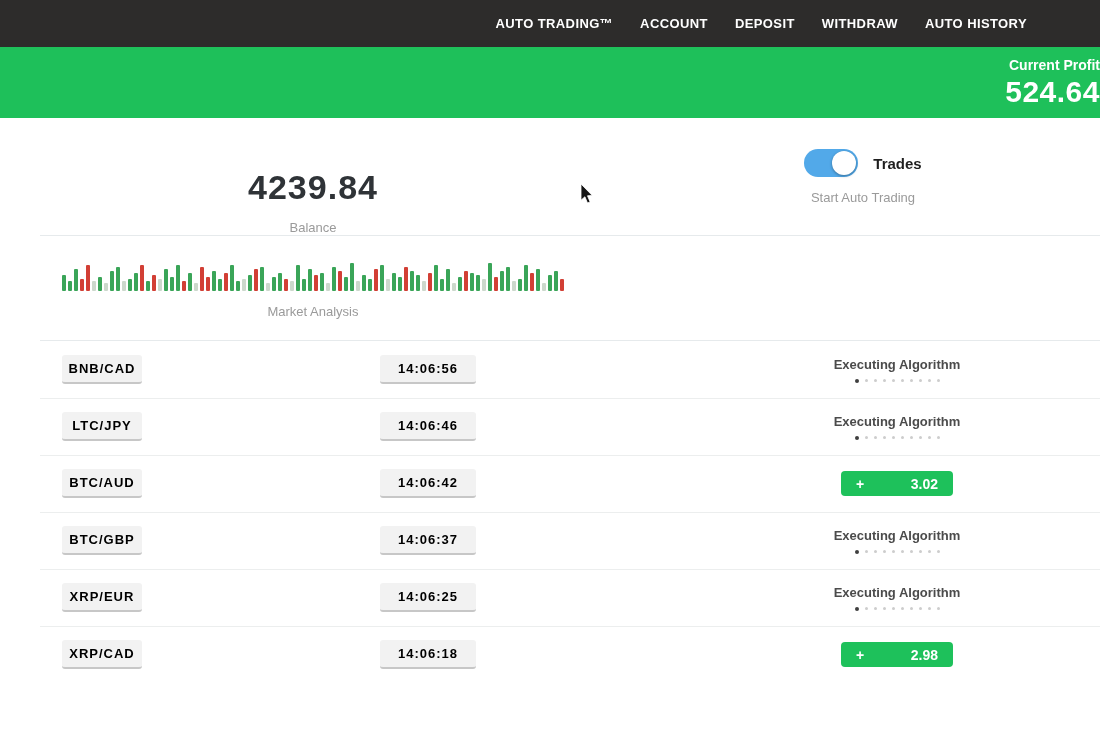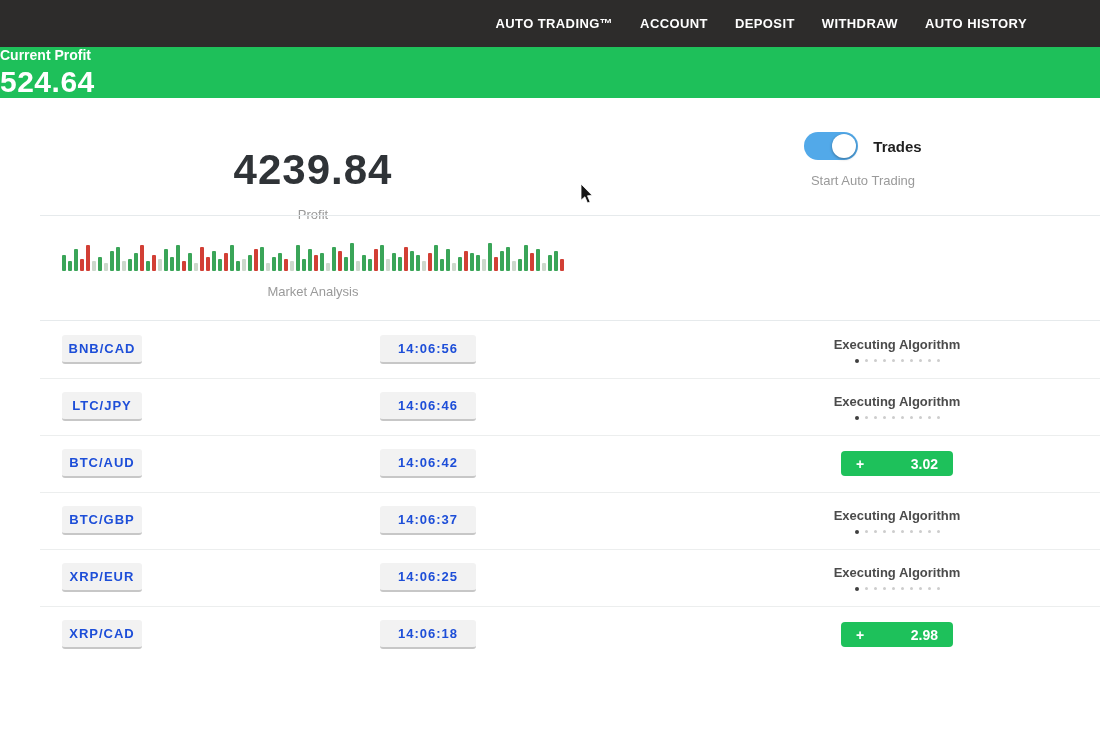--- a/index.html
+++ b/index.html
@@ -12,35 +12,35 @@
     height:47px;background:var(--navbar-bg,#2d2c2b);
     display:flex;align-items:center;justify-content:flex-end;
     gap:27px;padding-right:73px;
   }
   .nav-item{
     color:#fff;font-size:13px;font-weight:bold;letter-spacing:.4px;
     cursor:pointer;white-space:nowrap;text-decoration:none;
   }
   
   .banner{
-    height:51px;background:var(--accent-green,#1ec05a);color:#fff;
-    display:flex;flex-direction:column;align-items:flex-start;justify-content:center;
+    height:71px;background:var(--accent-green,#1ec05a);color:#fff;
+    display:flex;flex-direction:column;align-items:flex-end;justify-content:center;
   }
   .banner-label{font-size:14px;font-weight:bold;margin-bottom:2px;}
   .banner-value{font-size:30px;font-weight:bold;letter-spacing:.5px;}
   
   .stats-top{
     position:relative;height:118px;
     display:grid;grid-template-columns:626px 1fr;align-items:center;
   }
   .stats-top::after,.stats-mid::after{
     content:"";position:absolute;left:40px;right:0;bottom:0;height:1px;background:#e6eaec;
   }
   .cell{display:flex;flex-direction:column;align-items:center;justify-content:center;}
-  .balance-value{font-size:42px;font-weight:bold;color:#2f3337;letter-spacing:1px;margin-top:48px;}
+  .balance-value{font-size:34px;font-weight:bold;color:#2f3337;letter-spacing:1px;margin-top:48px;}
   .muted-label{font-size:13px;color:#9a9a9a;margin-top:13px;}
   .toggle-line{display:flex;align-items:center;}
   .switch{
     position:relative;width:54px;height:28px;border-radius:14px;
     background:var(--toggle-blue,#52a9e9);cursor:pointer;
   }
   .switch .knob{
     position:absolute;top:2px;right:2px;width:24px;height:24px;border-radius:50%;
     background:#fff;box-shadow:0 1px 3px rgba(0,0,0,.35);
   }
@@ -58,21 +58,21 @@
   .trades-count{font-size:30px;font-weight:bold;color:#2f3337;}
   
   .trade-row{
     position:relative;height:57px;display:flex;align-items:center;
   }
   .trade-row + .trade-row::before{
     content:"";position:absolute;top:0;left:40px;right:0;height:1px;background:#eceeee;
   }
   .chip{
     background:#f2f2f2;border-bottom:2px solid #c7c7c7;border-radius:3px;
-    font-size:13px;font-weight:bold;color:#1d4ed8;letter-spacing:1px;
+    font-size:13px;font-weight:bold;color:#000000;letter-spacing:1px;
     padding:6px 0;text-align:center;display:inline-block;
   }
   .chip.pair{margin-left:62px;width:80px;}
   .chip.time{margin-left:238px;width:96px;}
   .status{
     margin-left:auto;margin-right:100px;width:206px;
     display:flex;flex-direction:column;align-items:center;justify-content:center;
   }
   .exec-label{font-size:13px;font-weight:bold;color:#4b4b4b;}
   .dots{display:flex;gap:6px;margin-top:7px;align-items:center;}
@@ -103,21 +103,21 @@
   </nav>
 
   <header class="banner">
     <div class="banner-label">Current Profit</div>
     <div class="banner-value">524.64</div>
   </header>
 
   <section class="stats-top">
     <div class="cell">
       <div class="balance-value">4239.84</div>
-      <div class="muted-label">Profit</div>
+      <div class="muted-label">Balance</div>
     </div>
     <div class="cell">
       <div class="toggle-line">
         <div class="switch">
           <div class="knob"></div>
         </div>
         <span class="toggle-label">Trades</span>
       </div>
       <div class="muted-label">Start Auto Trading</div>
     </div>

